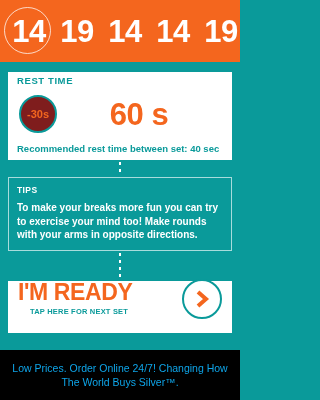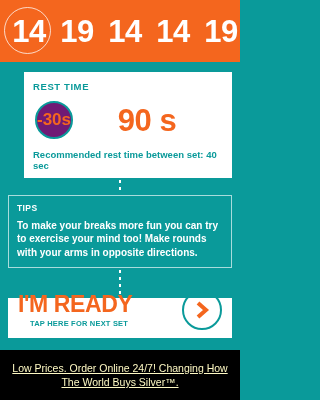--- a/index.html
+++ b/index.html
@@ -80,25 +80,24 @@
     position: relative;
     display: flex;
     flex-direction: column;
     padding: 10px 8px 0 8px;
     box-sizing: border-box;
   }
 
   
   .rest-card {
     background: #ffffff;
-    padding: 9px 9px 6px 9px;
+    padding: 3px 9px 6px 9px;
     box-sizing: border-box;
     position: relative;
     z-index: 2;
-    margin-left: 16px;
   }
   .card-title {
     color: #0a9a9a;
     font-size: 9.5px;
     font-weight: bold;
     letter-spacing: 0.6px;
     margin-bottom: 9px;
   }
   .rest-row {
     display: flex;
@@ -110,23 +109,23 @@
   .step-btn {
     width: 38px;
     height: 38px;
     border: 2px solid #0a9a9a;
     border-radius: 50%;
     box-sizing: border-box;
     display: flex;
     align-items: center;
     justify-content: center;
     color: #f4661e;
-    font-size: 17px;
-    font-weight: bold;
-    background: #701a75;
+    font-size: 11px;
+    font-weight: bold;
+    background: #7f1d1d;
     flex: 0 0 auto;
   }
   .rest-value {
     color: #f4661e;
     font-size: 31px;
     font-weight: bold;
     letter-spacing: -0.5px;
     line-height: 1;
     flex: 1 1 auto;
     text-align: center;
@@ -175,21 +174,21 @@
   .tips-text {
     color: #ffffff;
     font-size: 10px;
     font-weight: bold;
     line-height: 1.35;
   }
 
   
   .ready-card {
     background: #ffffff;
-    height: 40px;
+    height: 52px;
     display: flex;
     align-items: center;
     justify-content: space-between;
     padding: 0 10px 16px 10px;
     box-sizing: border-box;
     flex: 0 0 auto;
   }
   .ready-text {
     display: flex;
     flex-direction: column;
@@ -222,28 +221,27 @@
     flex: 0 0 auto;
   }
   .go-btn svg { display: block; }
 
   .spacer { flex: 1 1 auto; min-height: 6px; }
 
   
   .ad {
     flex: 0 0 50px;
     background: #000000;
-    color: #fef9c3;
+    color: #0ea5e9;
     display: flex;
     align-items: center;
     justify-content: center;
     text-align: center;
     padding: 1px 8px;
     box-sizing: border-box;
-    text-decoration: underline;
   }
   .ad-text {
     font-size: 10.5px;
     line-height: 1.35;
   }
 </style>
 </head>
 <body>
 
 <div class="app">
@@ -267,21 +265,21 @@
       </div>
     </div>
   </div>
 
   <div class="body">
 
     <div class="rest-card">
       <div class="card-title">REST TIME</div>
       <div class="rest-row">
         <div class="step-btn">-30s</div>
-        <div class="rest-value">90 s</div>
+        <div class="rest-value">60 s</div>
       </div>
       <div class="rest-note">Recommended rest time between set: 40 sec</div>
     </div>
 
     <div class="dash"></div>
 
     <div class="tips-box">
       <div class="tips-title">TIPS</div>
       <div class="tips-text">To make your breaks more fun you can try to exercise your mind too! Make rounds with your arms in opposite directions.</div>
     </div>

